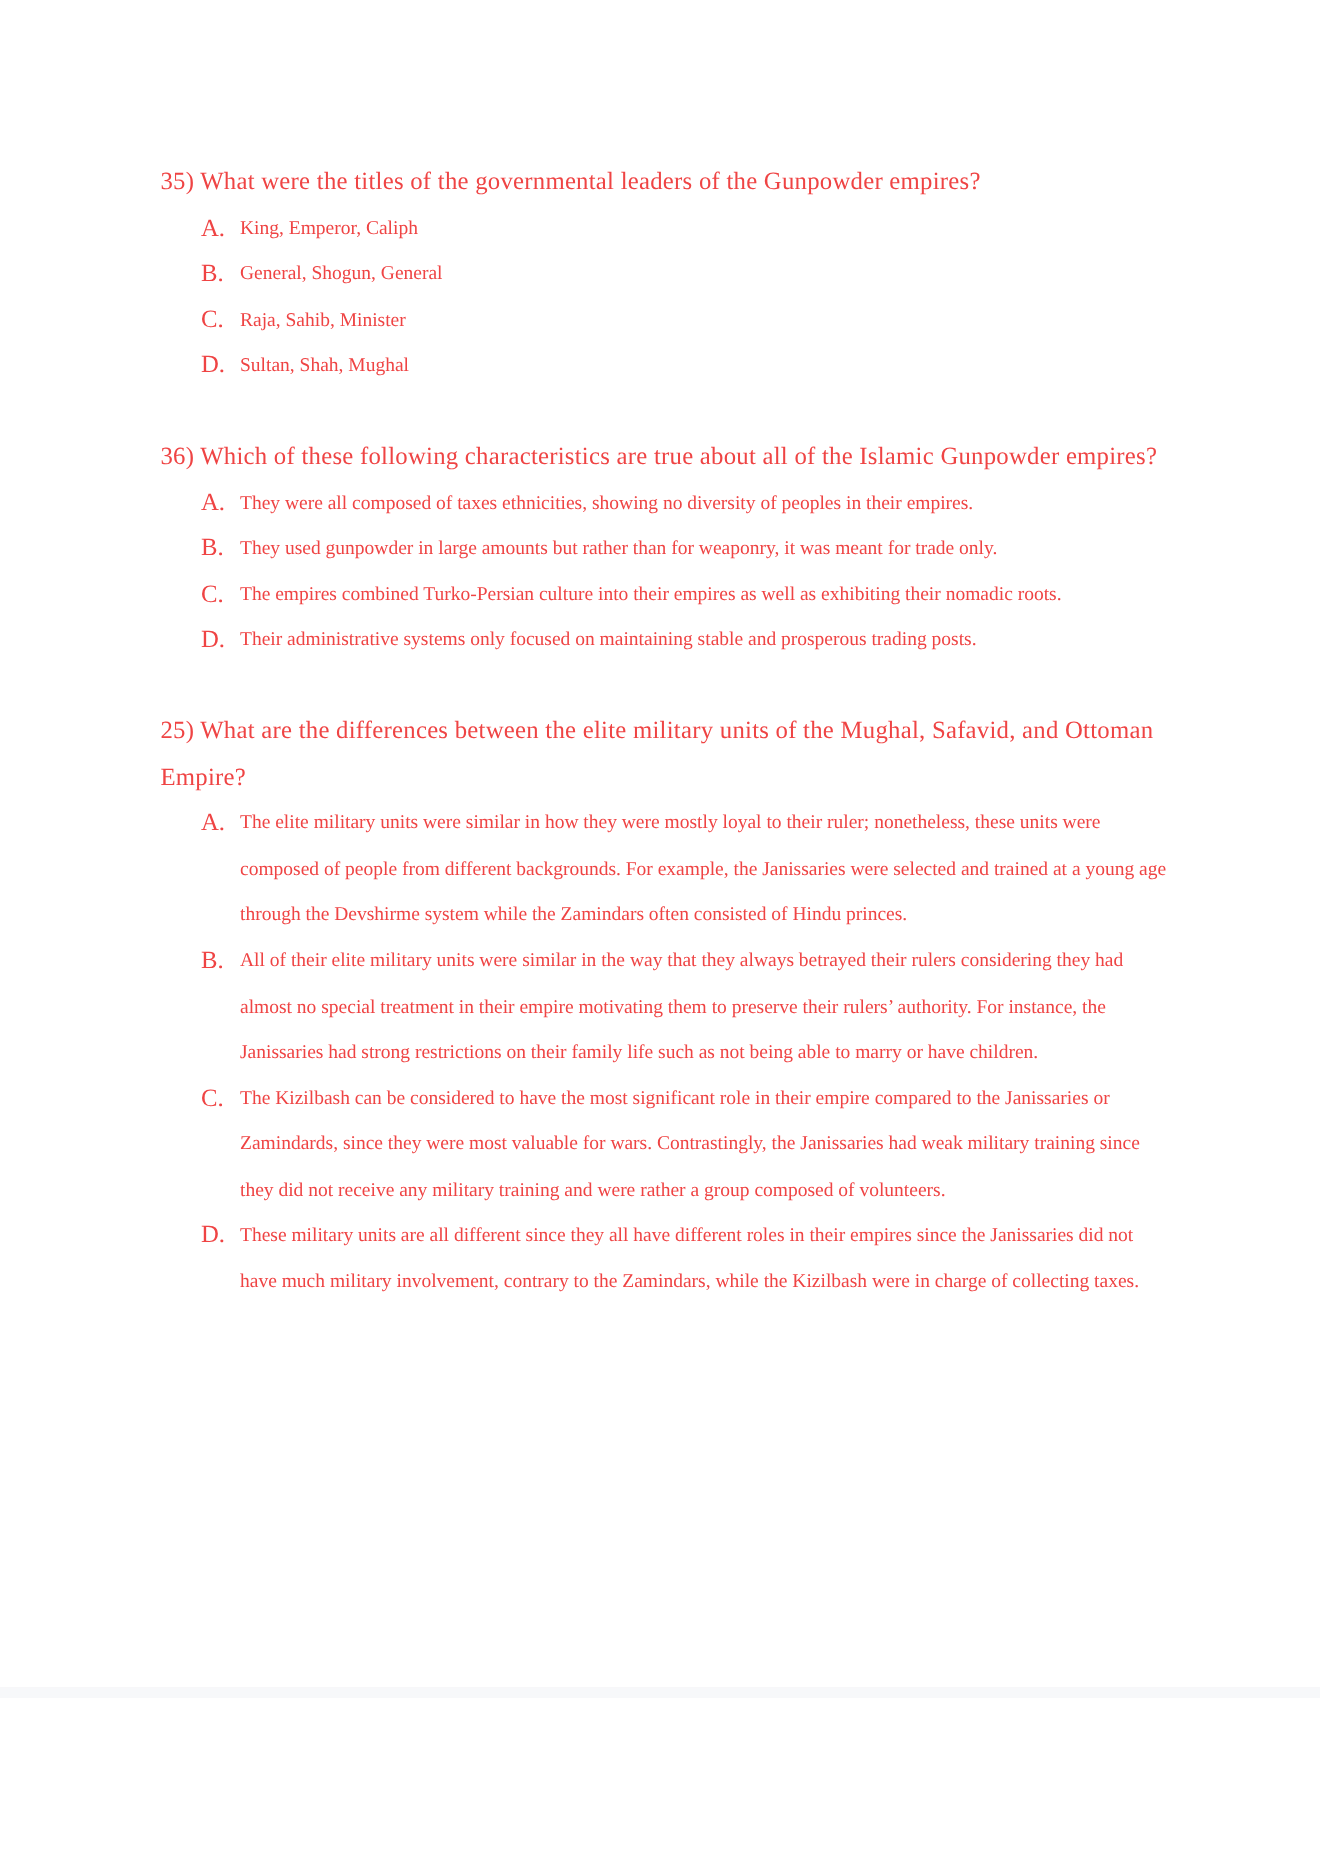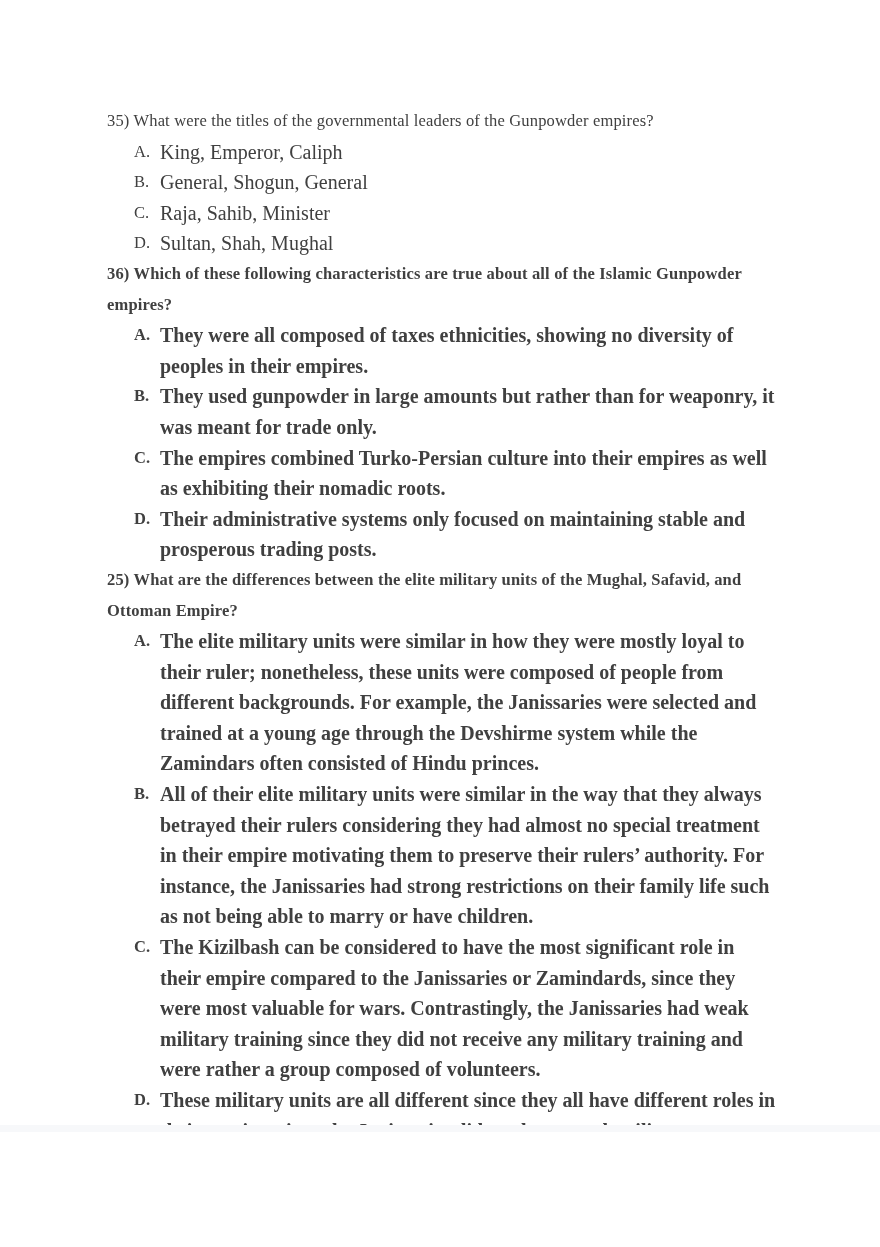--- a/index.html
+++ b/index.html
@@ -8,34 +8,34 @@
     padding: 0;
     background: #ffffff;
   }
   .page {
     position: relative;
     width: 880px;
     height: 1132px;
     background: #ffffff;
     overflow: hidden;
     font-family: "Liberation Serif", "DejaVu Serif", serif;
-    color: #404040;
+    color: #ef4444;
     box-sizing: border-box;
   }
   .page-body {
     position: absolute;
     left: 107px;
     top: 106px;
     width: 672px;
   }
   .question-block {
     margin-bottom: 0;
   }
   .question-block + .question-block {
-    font-weight: bold;
+    margin-top: 30px;
   }
   .q-stem {
     font-size: 16.5px;
     line-height: 30.6px;
     text-align: left;
     margin: 0 0 0 0;
     letter-spacing: 0.01em;
   }
   .options {
     list-style: none;
@@ -53,21 +53,21 @@
     position: absolute;
     left: 27px;
     top: 0;
     width: 24px;
     text-align: left;
     font-size: 16.5px;
     line-height: 30.6px;
   }
   .option-text {
     display: block;
-    font-size: 20px;
+    font-size: 13px;
     line-height: 30.6px;
   }
   
   .page-edge {
     position: absolute;
     left: 0;
     right: 0;
     bottom: 0;
     height: 7px;
     background: #f7f8fa;

